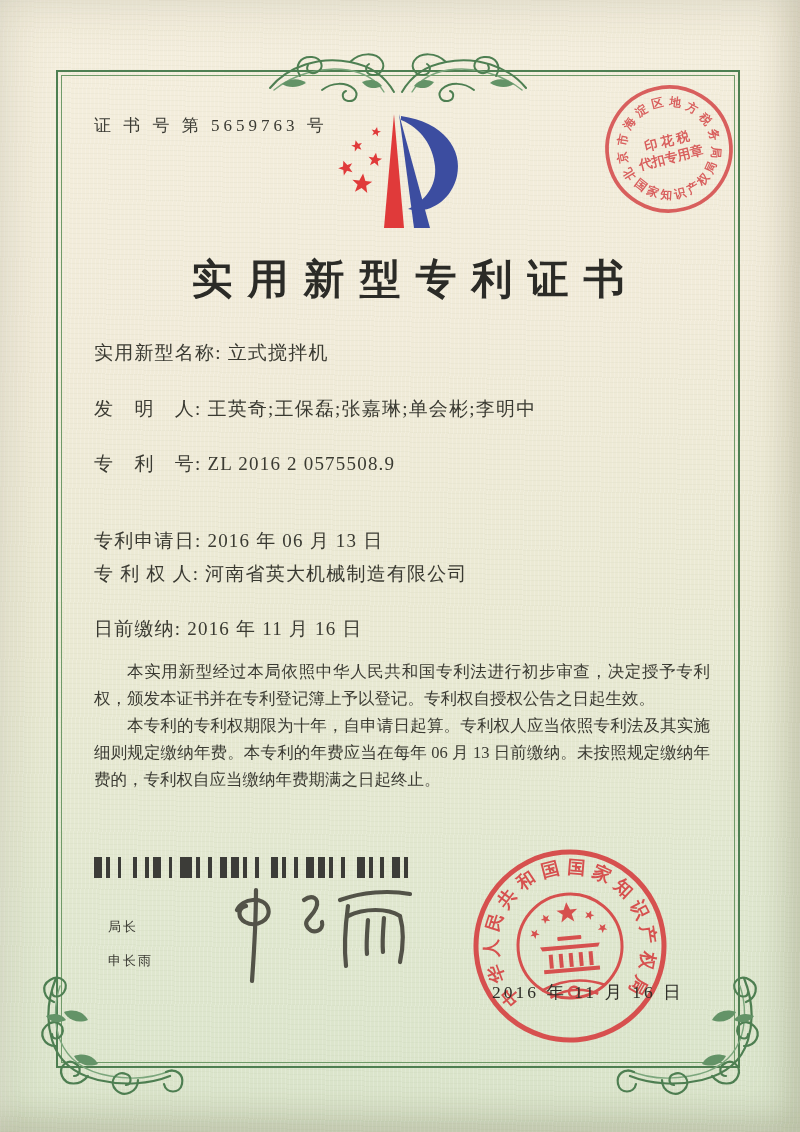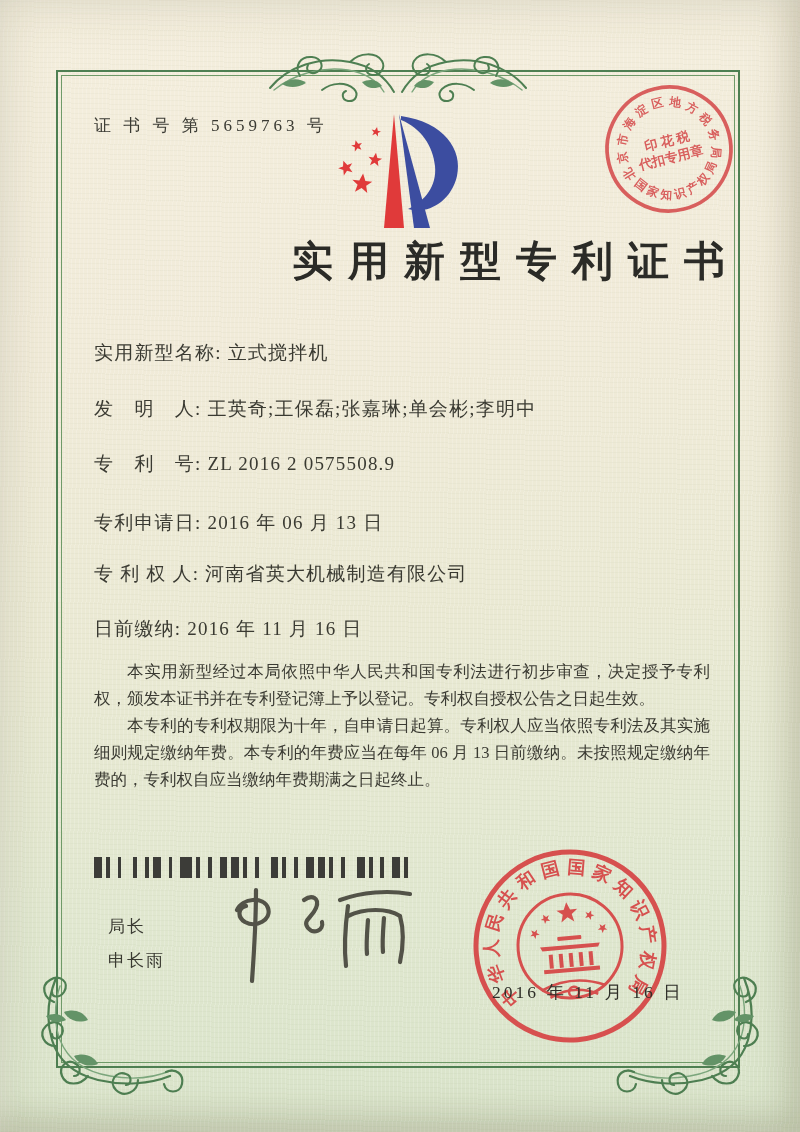--- a/index.html
+++ b/index.html
@@ -12,29 +12,29 @@
     background:
       repeating-linear-gradient(1.5deg, rgba(120,140,95,0.045) 0 1px, transparent 1px 5px),
       repeating-linear-gradient(91deg, rgba(255,255,255,0.18) 0 1px, transparent 1px 4px);}
   .vignette{position:absolute;inset:0;pointer-events:none;z-index:9;
     box-shadow:inset 0 0 55px rgba(90,80,40,0.16), inset -10px -12px 30px rgba(80,70,40,0.14), inset 6px 4px 18px rgba(255,255,250,0.35);}
   .frame{position:absolute;left:56px;top:70px;right:60px;bottom:64px;border:2.5px solid #4e7f52;z-index:1;}
   .frame-inner{position:absolute;inset:3px;border:1px solid #6f9a68;}
   .abs{position:absolute;}
   .cert-number{left:94px;top:114px;font-size:17px;letter-spacing:4px;z-index:3;color:#3a3a33;}
   .logo{left:330px;top:108px;width:140px;height:130px;z-index:3;}
-  .title{left:56px;right:60px;top:234px;text-align:right;font-size:41px;font-weight:600;
+  .title{left:56px;right:60px;top:252px;text-align:center;font-size:41px;font-weight:600;
          letter-spacing:15px;text-indent:15px;color:#2b2b27;z-index:3;padding-left:20px;}
   .field-row{left:94px;width:620px;font-size:19px;letter-spacing:1.2px;z-index:3;color:#3a3a32;white-space:nowrap;font-family:Liberation Serif, serif;}
   .paragraphs{left:94px;top:658px;width:616px;font-size:16.5px;line-height:27px;text-align:justify;z-index:3;color:#3b3b33;}
   .paragraphs p{margin:0;text-indent:2em;}
   .barcode{left:94px;top:857px;width:314px;height:21px;display:flex;z-index:3;}
   .barcode span{height:100%;}
   .barcode .b{background:#3c3c38;}
-  .signer{left:108px;top:910px;font-size:17px;line-height:34px;letter-spacing:2px;z-index:3;color:#3a3a32;}
+  .signer{left:108px;top:910px;font-size:13px;line-height:34px;letter-spacing:2px;z-index:3;color:#3a3a32;}
   .signature{left:212px;top:878px;width:220px;height:118px;z-index:3;}
   .office-seal{left:470px;top:846px;width:200px;height:200px;z-index:3;transform:rotate(-5deg);opacity:.93;}
   .issue-date{left:492px;top:980px;font-size:17.5px;letter-spacing:3px;z-index:4;color:#2e2e28;}
   .tax-seal{left:594px;top:74px;width:150px;height:150px;z-index:3;transform:rotate(-14deg);opacity:.9;}
   .footer{left:56px;right:60px;top:1034px;text-align:center;font-size:14.5px;letter-spacing:3px;z-index:3;color:#3c3c34;}
   .top-flourish{left:266px;top:40px;width:264px;height:66px;z-index:2;}
   .corner-bl{left:28px;top:954px;width:154px;height:154px;z-index:2;}
   .corner-br{left:618px;top:954px;width:154px;height:154px;z-index:2;transform:scaleX(-1);}
   svg{display:block;overflow:visible;}
 </style>
@@ -109,21 +109,21 @@
     <span>立式搅拌机</span>
   </div>
   <div class="abs field-row" style="top:396px">
     <span>发　明　人:</span>
     <span>王英奇;王保磊;张嘉琳;单会彬;李明中</span>
   </div>
   <div class="abs field-row" style="top:451px">
     <span>专　利　号:</span>
     <span>ZL 2016 2 0575508.9</span>
   </div>
-  <div class="abs field-row" style="top:510px">
+  <div class="abs field-row" style="top:528px">
     <span>专利申请日:</span>
     <span>2016 年 06 月 13 日</span>
   </div>
   <div class="abs field-row" style="top:561px">
     <span>专 利 权 人:</span>
     <span>河南省英大机械制造有限公司</span>
   </div>
   <div class="abs field-row" style="top:616px">
     <span>日前缴纳:</span>
     <span>2016 年 11 月 16 日</span>

